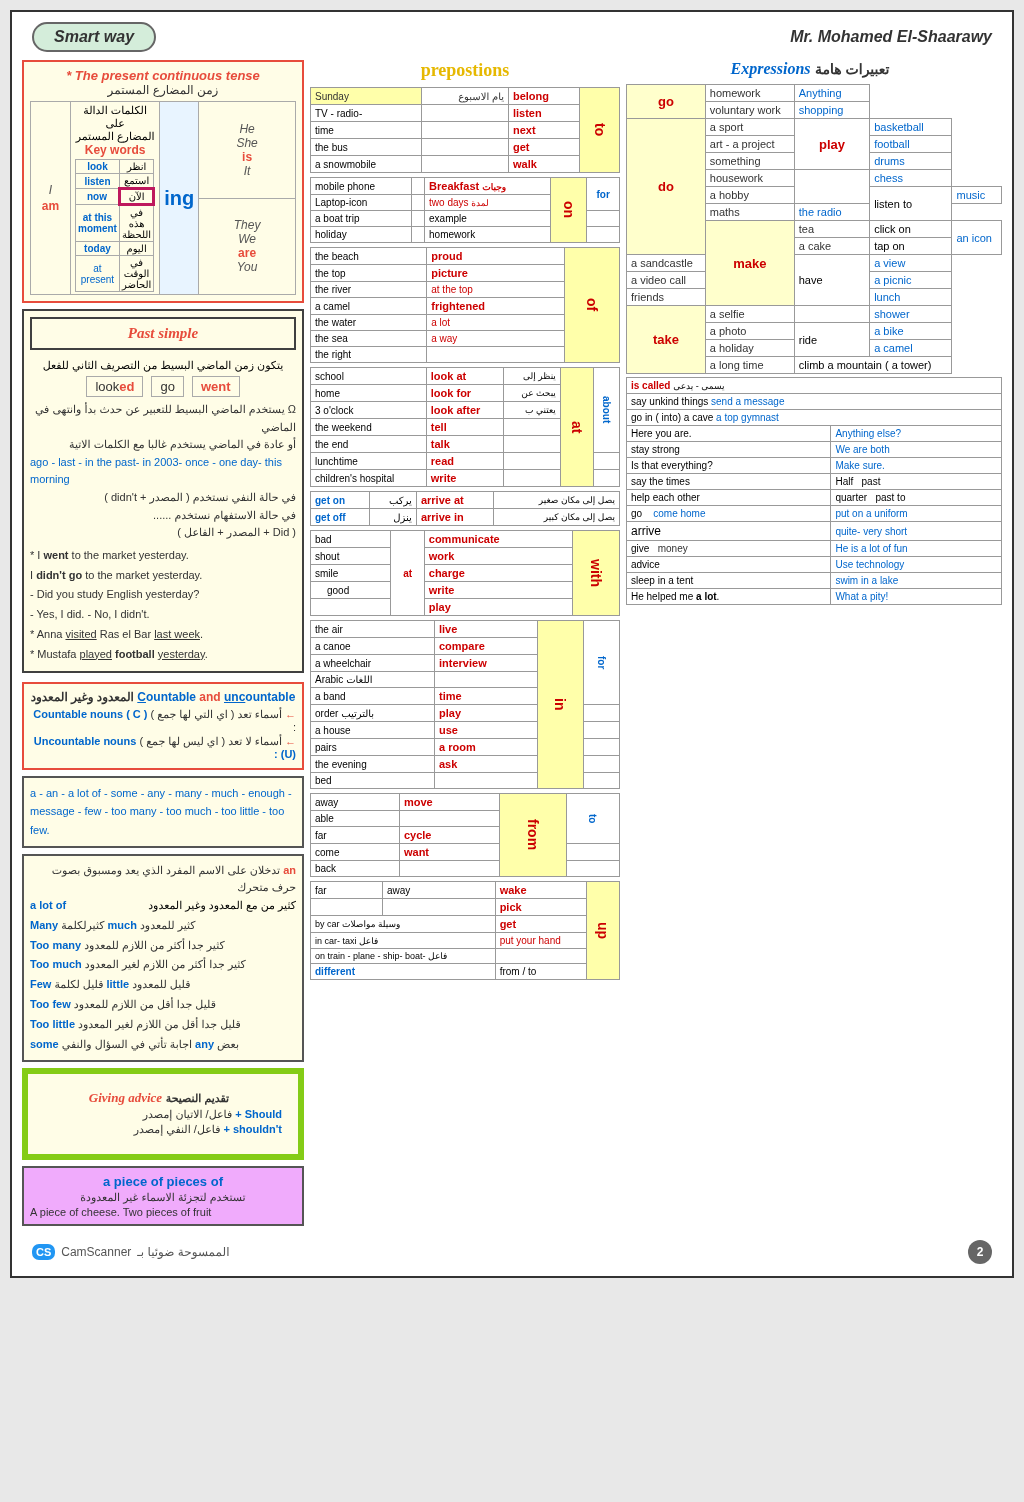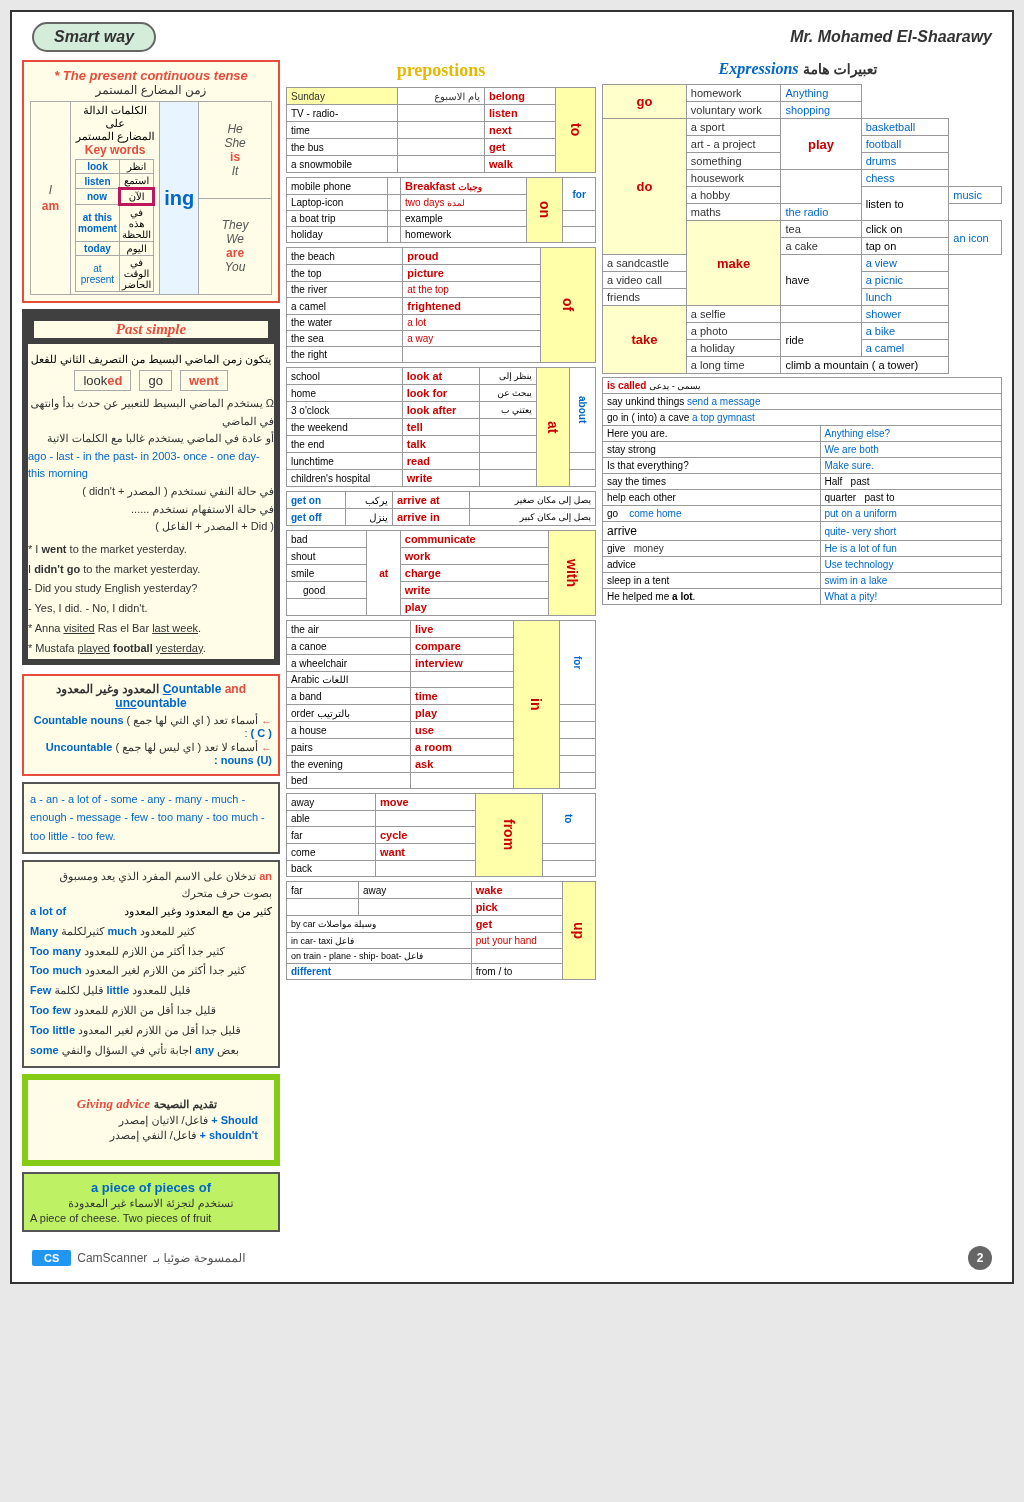--- a/index.html
+++ b/index.html
@@ -38,21 +38,21 @@
       font-style: italic;
       font-weight: bold;
       font-size: 16px;
       color: #333;
     }
     .main-content {
       display: flex;
       gap: 6px;
     }
     .left-col {
-      width: 258px;
+      width: 282px;
       flex-shrink: 0;
     }
     .middle-col {
       width: 310px;
       flex-shrink: 0;
     }
     .right-col {
       flex: 1;
     }
 
@@ -85,22 +85,23 @@
     .conjugation-table td {
       border: 1px solid #aaa;
       padding: 2px 4px;
       text-align: center;
     }
     .conjugation-table .subject { font-style: italic; color: #555; }
     .conjugation-table .verb { font-weight: bold; color: #e74c3c; }
     .conjugation-table .ing-cell { font-weight: bold; color: #0066cc; font-size: 14px; background: #e8f4ff; }
 
     .past-simple-box {
-      border: 6px solid #404040;
+      border: 2px solid #404040;
       background: #fffde7;
+      padding: 6px;
       margin-bottom: 9px;
     }
     .past-simple-box .title {
       text-align: center;
       font-weight: bold;
       font-size: 15px;
       color: #e74c3c;
       font-style: italic;
       font-family: serif;
     }
@@ -127,21 +128,21 @@
 
     .giving-advice-box {
       border: 6px solid #84cc16;
       background: #fffde7;
       padding: 16px;
       margin-bottom: 6px;
     }
 
     .piece-of-box {
       border: 2px solid #555;
-      background: #bef264;
+      background: #f0abfc;
       padding: 6px;
       margin-bottom: 6px;
     }
 
     
     .prepositions-title {
       text-align: center;
       font-size: 18px;
       font-weight: bold;
       color: #e6b800;
@@ -180,22 +181,22 @@
     .camscanner {
       display: flex;
       align-items: center;
       gap: 6px;
     }
     .cs-logo {
       background: #2196F3;
       color: white;
       font-weight: bold;
       font-size: 11px;
-      padding: 2px 12px;
-      border-radius: 2px;
+      padding: 2px 4px;
+      border-radius: 7px;
     }
     .page-num {
       background: #666;
       color: white;
       border-radius: 50%;
       width: 24px;
       height: 24px;
       display: flex;
       align-items: center;
       justify-content: center;

